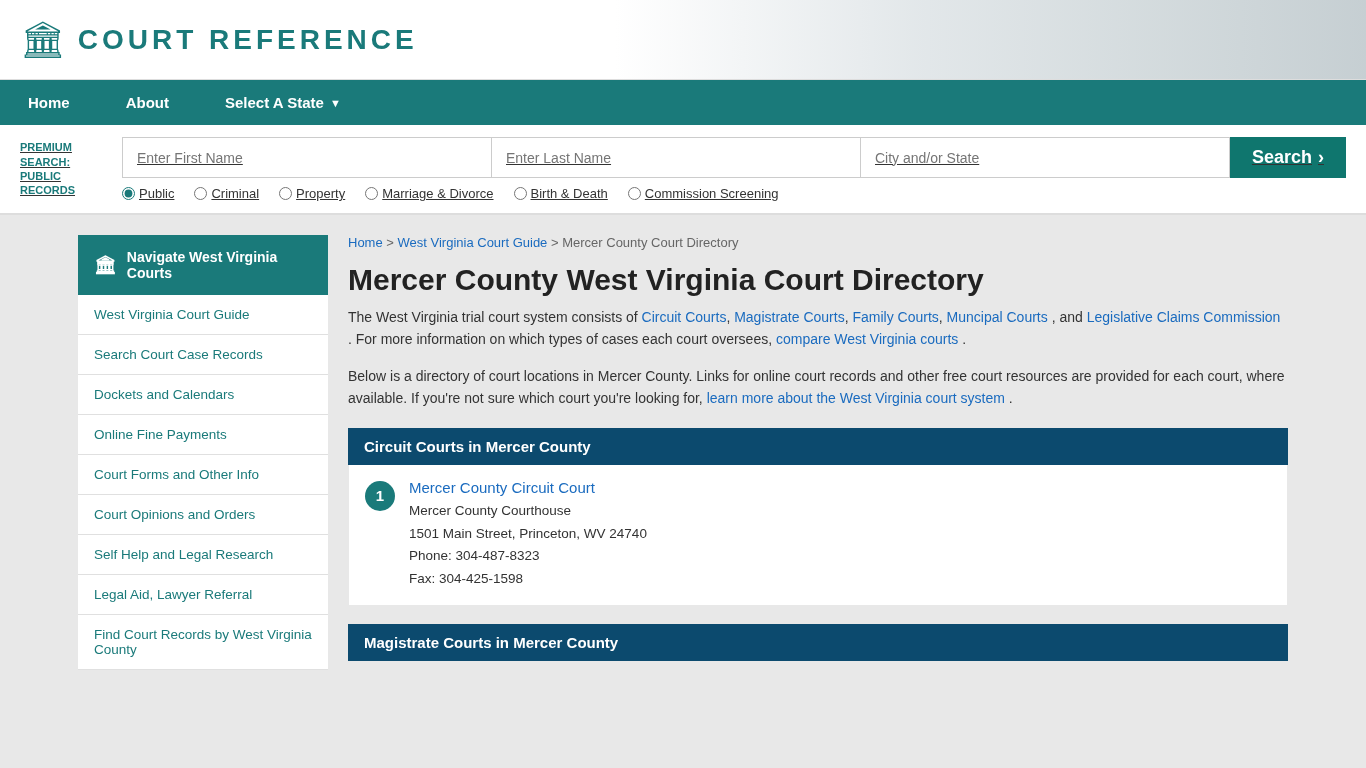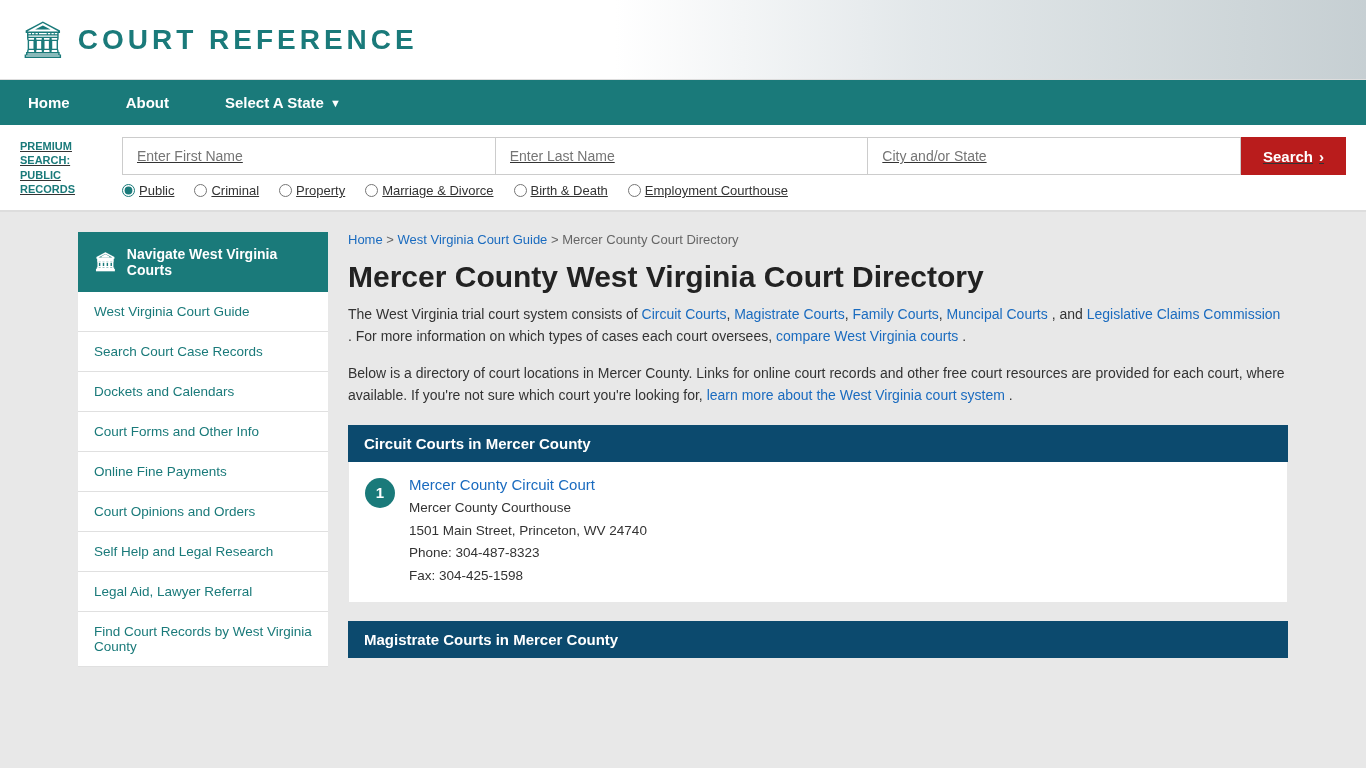--- a/index.html
+++ b/index.html
@@ -92,25 +92,25 @@
       flex: 1;
       padding: 10px 14px;
       border: 1px solid #ccc;
       font-size: 14px;
       color: #aaa;
       outline: none;
     }
     .search-input:first-child { border-right: none; }
     .search-input:nth-child(2) { border-right: none; }
     #search-btn {
-      background: #b91c1c;
+      background: #0f766e;
       color: #fff;
       border: none;
       padding: 10px 22px;
-      font-size: 15px;
+      font-size: 18px;
       font-weight: bold;
       cursor: pointer;
       display: flex;
       align-items: center;
       gap: 6px;
       white-space: nowrap;
     }
     #search-radios {
       display: flex;
       gap: 20px;
@@ -289,38 +289,38 @@
       <label class="radio-item">
           <input type="radio" name="rec-type" style=""> 
           <span>Marriage &amp; Divorce</span>
         </label>
       <label class="radio-item">
           <input type="radio" name="rec-type" style=""> 
           <span>Birth &amp; Death</span>
         </label>
       <label class="radio-item">
           <input type="radio" name="rec-type" style=""> 
-          <span>Employment Courthouse</span>
+          <span>Commission Screening</span>
         </label>
     </div>
   </div>
 </div>
 
 <div id="main">
 
   <div id="sidebar">
     <div class="sidebar-active">
       <span class="s-icon">🏛</span>
       <span>Navigate West Virginia Courts</span>
     </div>
     <a class="sidebar-link">West Virginia Court Guide</a>
     <a class="sidebar-link">Search Court Case Records</a>
     <a class="sidebar-link">Dockets and Calendars</a>
+    <a class="sidebar-link">Online Fine Payments</a>
     <a class="sidebar-link">Court Forms and Other Info</a>
-    <a class="sidebar-link">Online Fine Payments</a>
     <a class="sidebar-link">Court Opinions and Orders</a>
     <a class="sidebar-link">Self Help and Legal Research</a>
     <a class="sidebar-link">Legal Aid, Lawyer Referral</a>
     <a class="sidebar-link">Find Court Records by West Virginia County</a>
   </div>
 
   <div id="content">
 
     <div id="breadcrumb">
       <a>Home</a>

